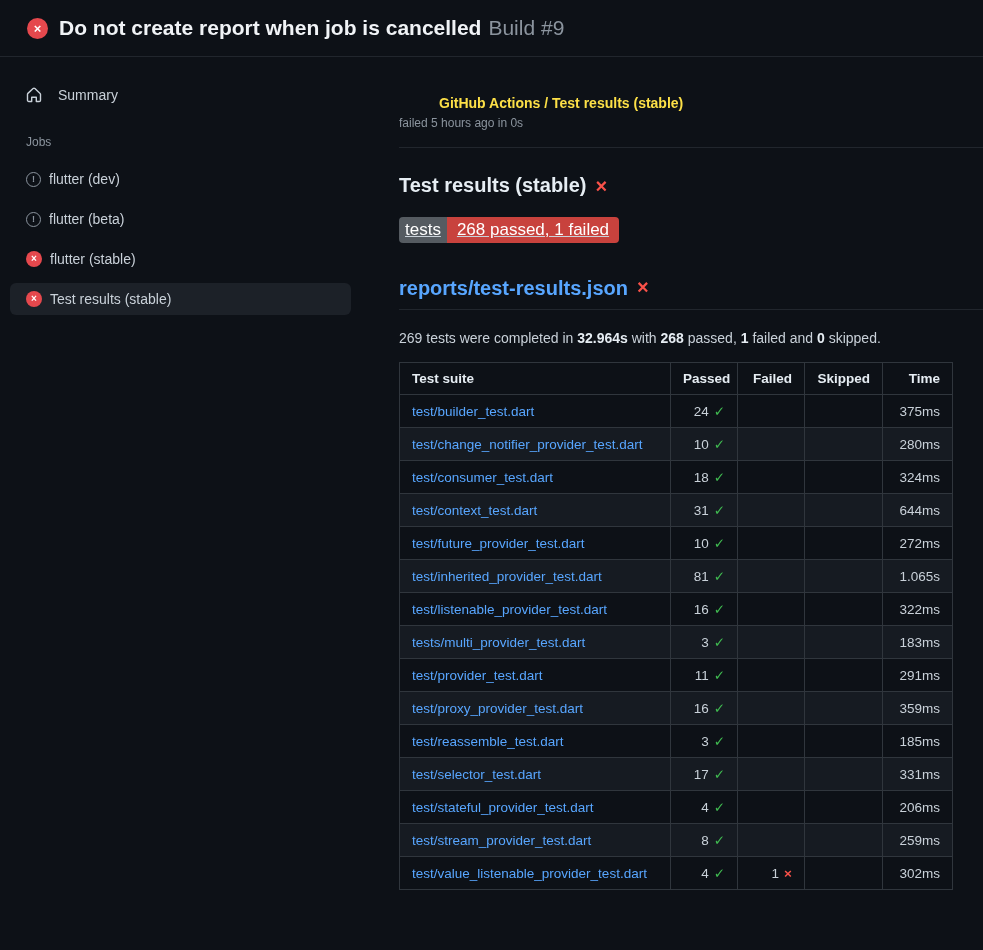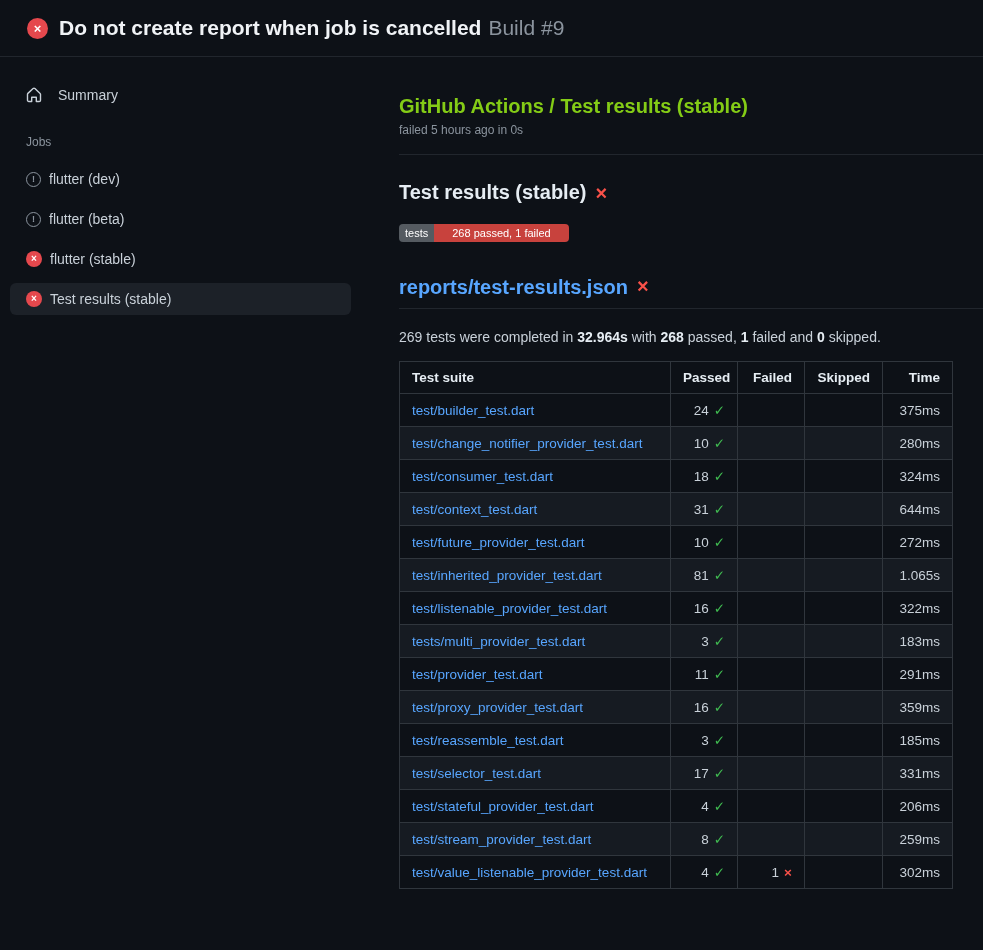--- a/index.html
+++ b/index.html
@@ -37,33 +37,33 @@
   .jobs-label { color:#8b949e; font-size:12px; padding:0 16px; margin:24px 0 14px; }
   .neutral-circle {
     width:15px; height:15px; flex:none;
     border:1.5px solid #8b949e; border-radius:50%;
     color:#8b949e; font-size:9px; font-weight:700;
     display:inline-flex; align-items:center; justify-content:center; line-height:1;
   }
   .house-icon { flex:none; }
 
   main { flex:1; padding:38px 0 0 9px; }
-  .breadcrumb { font-weight:700; color:#84cc16; font-size:20px; }
+  .breadcrumb { font-weight:700; color:#fde047; font-size:14px;margin-left:40px; }
   .run-status { color:#8b949e; font-size:12px; margin-top:5px; }
   .divider { border-bottom:1px solid #21262d; margin-top:17px; }
 
   .section-title {
     margin-top:26px; font-size:20px; font-weight:700; color:#e6edf3;
     display:flex; align-items:center; gap:9px;
   }
   .red-x { color:#f85149; font-weight:700; font-size:20px; line-height:1; }
 
-  .badge { display:inline-flex; margin-top:20px; font-size:11px; border-radius:4px; overflow:hidden; }
+  .badge { display:inline-flex; margin-top:20px; font-size:17px; border-radius:4px; overflow:hidden;text-decoration:underline; }
   .badge-label { background:#555b61; color:#fff; padding:3px 6px; }
-  .badge-value { background:#c8423d; color:#fff; padding:3px 18px; }
+  .badge-value { background:#c8423d; color:#fff; padding:3px 10px; }
 
   .report-heading {
     margin-top:34px; padding-bottom:9px; border-bottom:1px solid #21262d;
     display:flex; align-items:flex-start; gap:9px;
   }
   .report-heading a { color:#58a6ff; font-size:20px; font-weight:700; text-decoration:none; }
 
   .summary-line { margin-top:20px; color:#c9d1d9; font-size:14px; }
   .summary-line strong { color:#e6edf3; }
 

